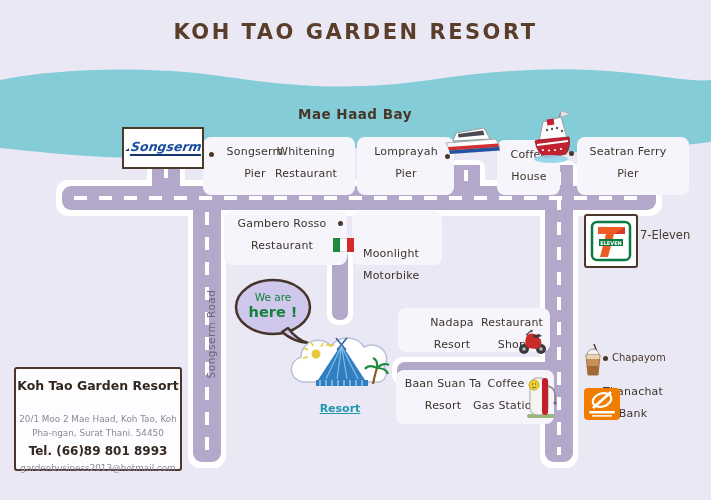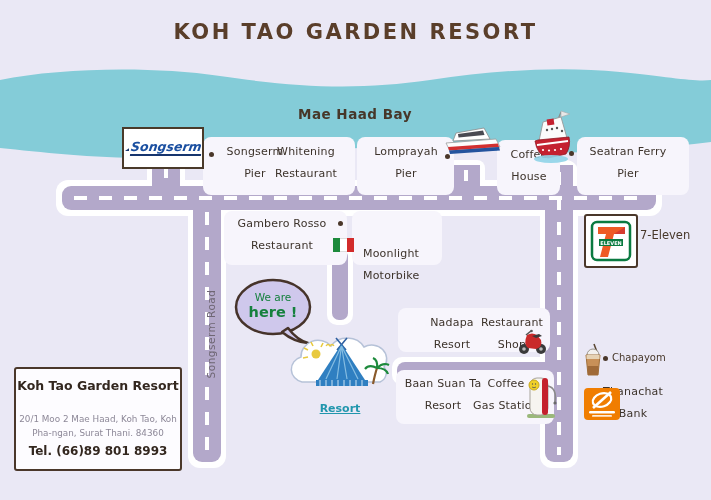--- a/index.html
+++ b/index.html
@@ -251,18 +251,19 @@
     <ellipse cx="19" cy="13" rx="9.5" ry="6.5" fill="none" stroke="#ffffff" stroke-width="2.2" transform="rotate(-18 19 13)"></ellipse>
     <line x1="10" y1="21" x2="28" y2="5" stroke="#ffffff" stroke-width="2.6"></line>
     <rect x="6" y="24" width="26" height="2.4" rx="1.2" fill="#ffffff"></rect>
     <rect x="9" y="28" width="20" height="1.8" rx="0.9" fill="#ffffff" opacity="0.85"></rect>
   </svg>
 
   <div class="abs infobox" style="left:14px;top:367px;width:164px;height:100px;">
     <div class="name">Koh Tao Garden Resort</div>
     <div class="addr">
       <span>20/1 Moo 2 Mae Haad, Koh Tao, Koh</span><br>
-      <span>Pha-ngan, Surat Thani. 84360</span>
+      <span>Pha-ngan, Surat Thani. 54450</span>
     </div>
     <div class="tel">Tel. (66)89 801 8993</div>
+    <div class="email">gardenbusiness2013@hotmail.com</div>
   </div>
 
 </div>
 
 </body></html>

